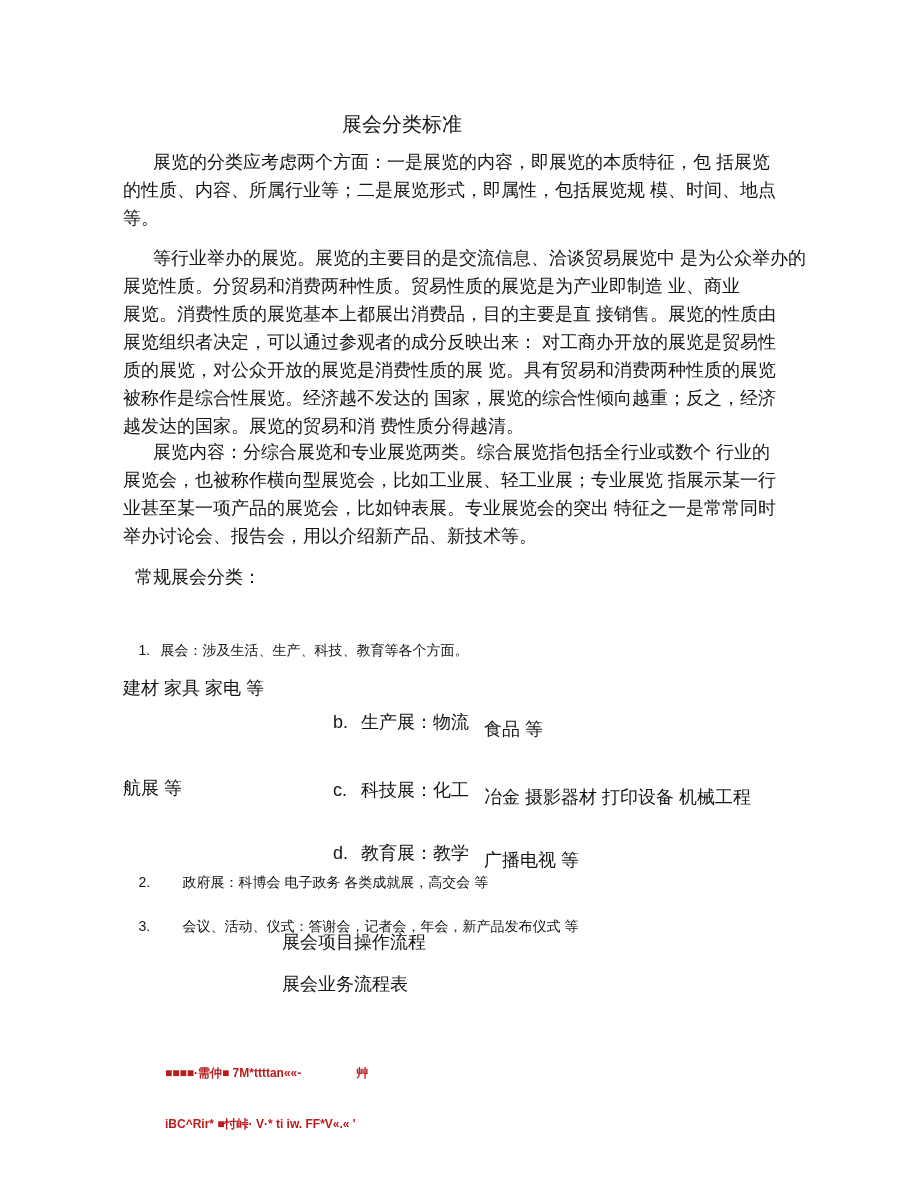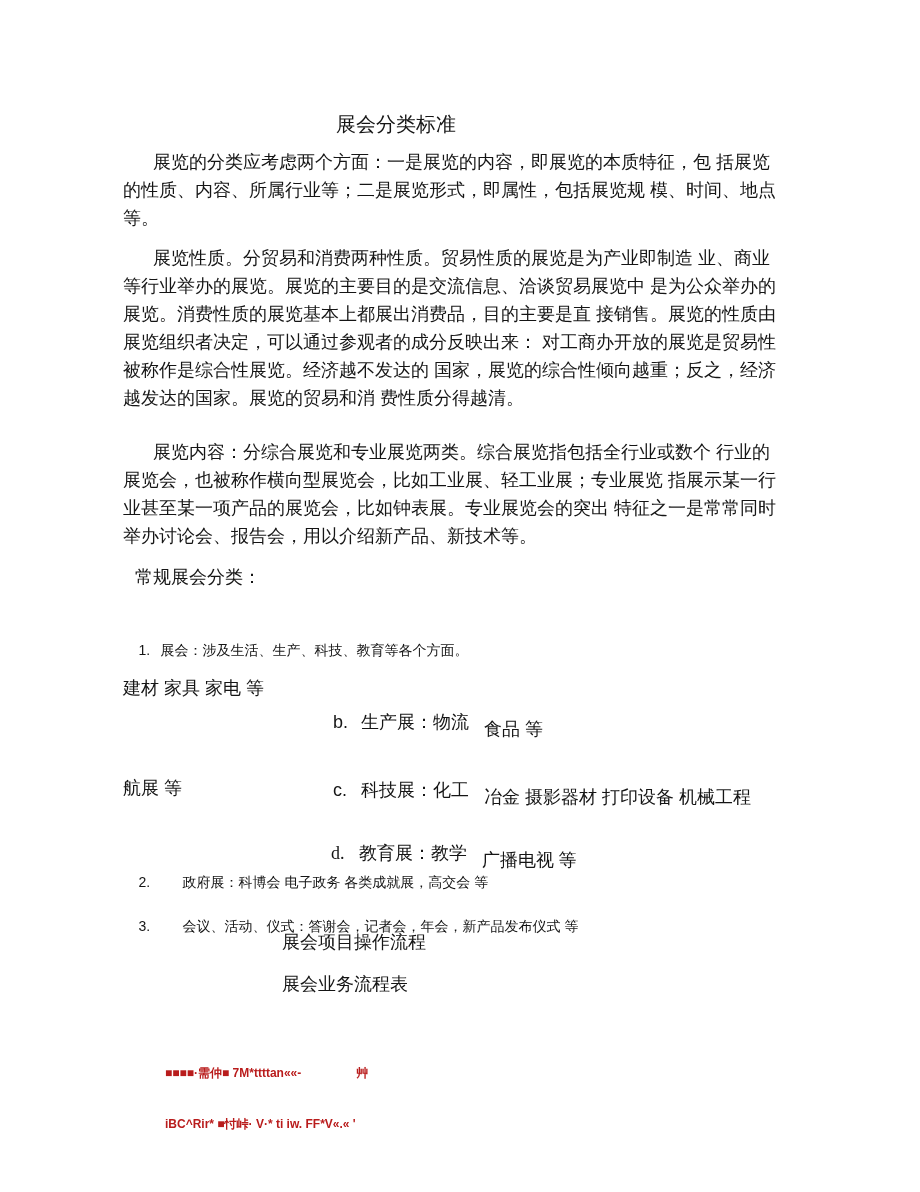--- a/index.html
+++ b/index.html
@@ -12,21 +12,21 @@
     width: 920px;
     height: 1192px;
     background: #ffffff;
     font-family: "Liberation Sans", "DejaVu Sans", sans-serif;
     color: #151515;
     overflow: hidden;
   }
   .doc-title {
     position: absolute;
     top: 110px;
-    left: 0;
+    left: 6px;
     width: 792px;
     text-align: center;
     font-size: 20px;
     line-height: 28px;
     white-space: pre;
   }
   .para {
     position: absolute;
     left: 123px;
     width: 700px;
@@ -70,21 +70,21 @@
   }
   .sub-item .letter { display: inline-block; width: 28px; }
   .sub-item .tail {
     position: relative;
     top: 7px;
     margin-left: 15px;
   }
   #sub-a { top: 648px; }
   #sub-b { top: 680px; }
   #sub-c { top: 748px; }
-  #sub-d { top: 811px; font-family: Liberation Serif, serif; }
+  #sub-d { top: 811px; }
   .cont-line {
     position: absolute;
     left: 123px;
     font-size: 18px;
     line-height: 28px;
     white-space: pre;
   }
   #cont-a { top: 674px; }
   #cont-c { top: 774px; }
   .footer-heading {
@@ -117,24 +117,25 @@
 
   <div class="doc-title">展会分类标准</div>
 
   <div class="para" id="p1">
       <div class="pline">展览的分类应考虑两个方面：一是展览的内容，即展览的本质特征，包 括展览</div>
       <div class="pline">的性质、内容、所属行业等；二是展览形式，即属性，包括展览规 模、时间、地点</div>
       <div class="pline">等。</div>
     </div>
 
   <div class="para" id="p2">
+      <div class="pline">等行业举办的展览。展览的主要目的是交流信息、洽谈贸易展览中 是为公众举办的</div>
       <div class="pline">展览性质。分贸易和消费两种性质。贸易性质的展览是为产业即制造 业、商业</div>
-      <div class="pline">等行业举办的展览。展览的主要目的是交流信息、洽谈贸易展览中 是为公众举办的</div>
       <div class="pline">展览。消费性质的展览基本上都展出消费品，目的主要是直 接销售。展览的性质由</div>
       <div class="pline">展览组织者决定，可以通过参观者的成分反映出来： 对工商办开放的展览是贸易性</div>
+      <div class="pline">质的展览，对公众开放的展览是消费性质的展 览。具有贸易和消费两种性质的展览</div>
       <div class="pline">被称作是综合性展览。经济越不发达的 国家，展览的综合性倾向越重；反之，经济</div>
       <div class="pline">越发达的国家。展览的贸易和消 费性质分得越清。</div>
     </div>
 
   <div class="para" id="p3">
       <div class="pline">展览内容：分综合展览和专业展览两类。综合展览指包括全行业或数个 行业的</div>
       <div class="pline">展览会，也被称作横向型展览会，比如工业展、轻工业展；专业展览 指展示某一行</div>
       <div class="pline">业甚至某一项产品的展览会，比如钟表展。专业展览会的突出 特征之一是常常同时</div>
       <div class="pline">举办讨论会、报告会，用以介绍新产品、新技术等。</div>
     </div>

